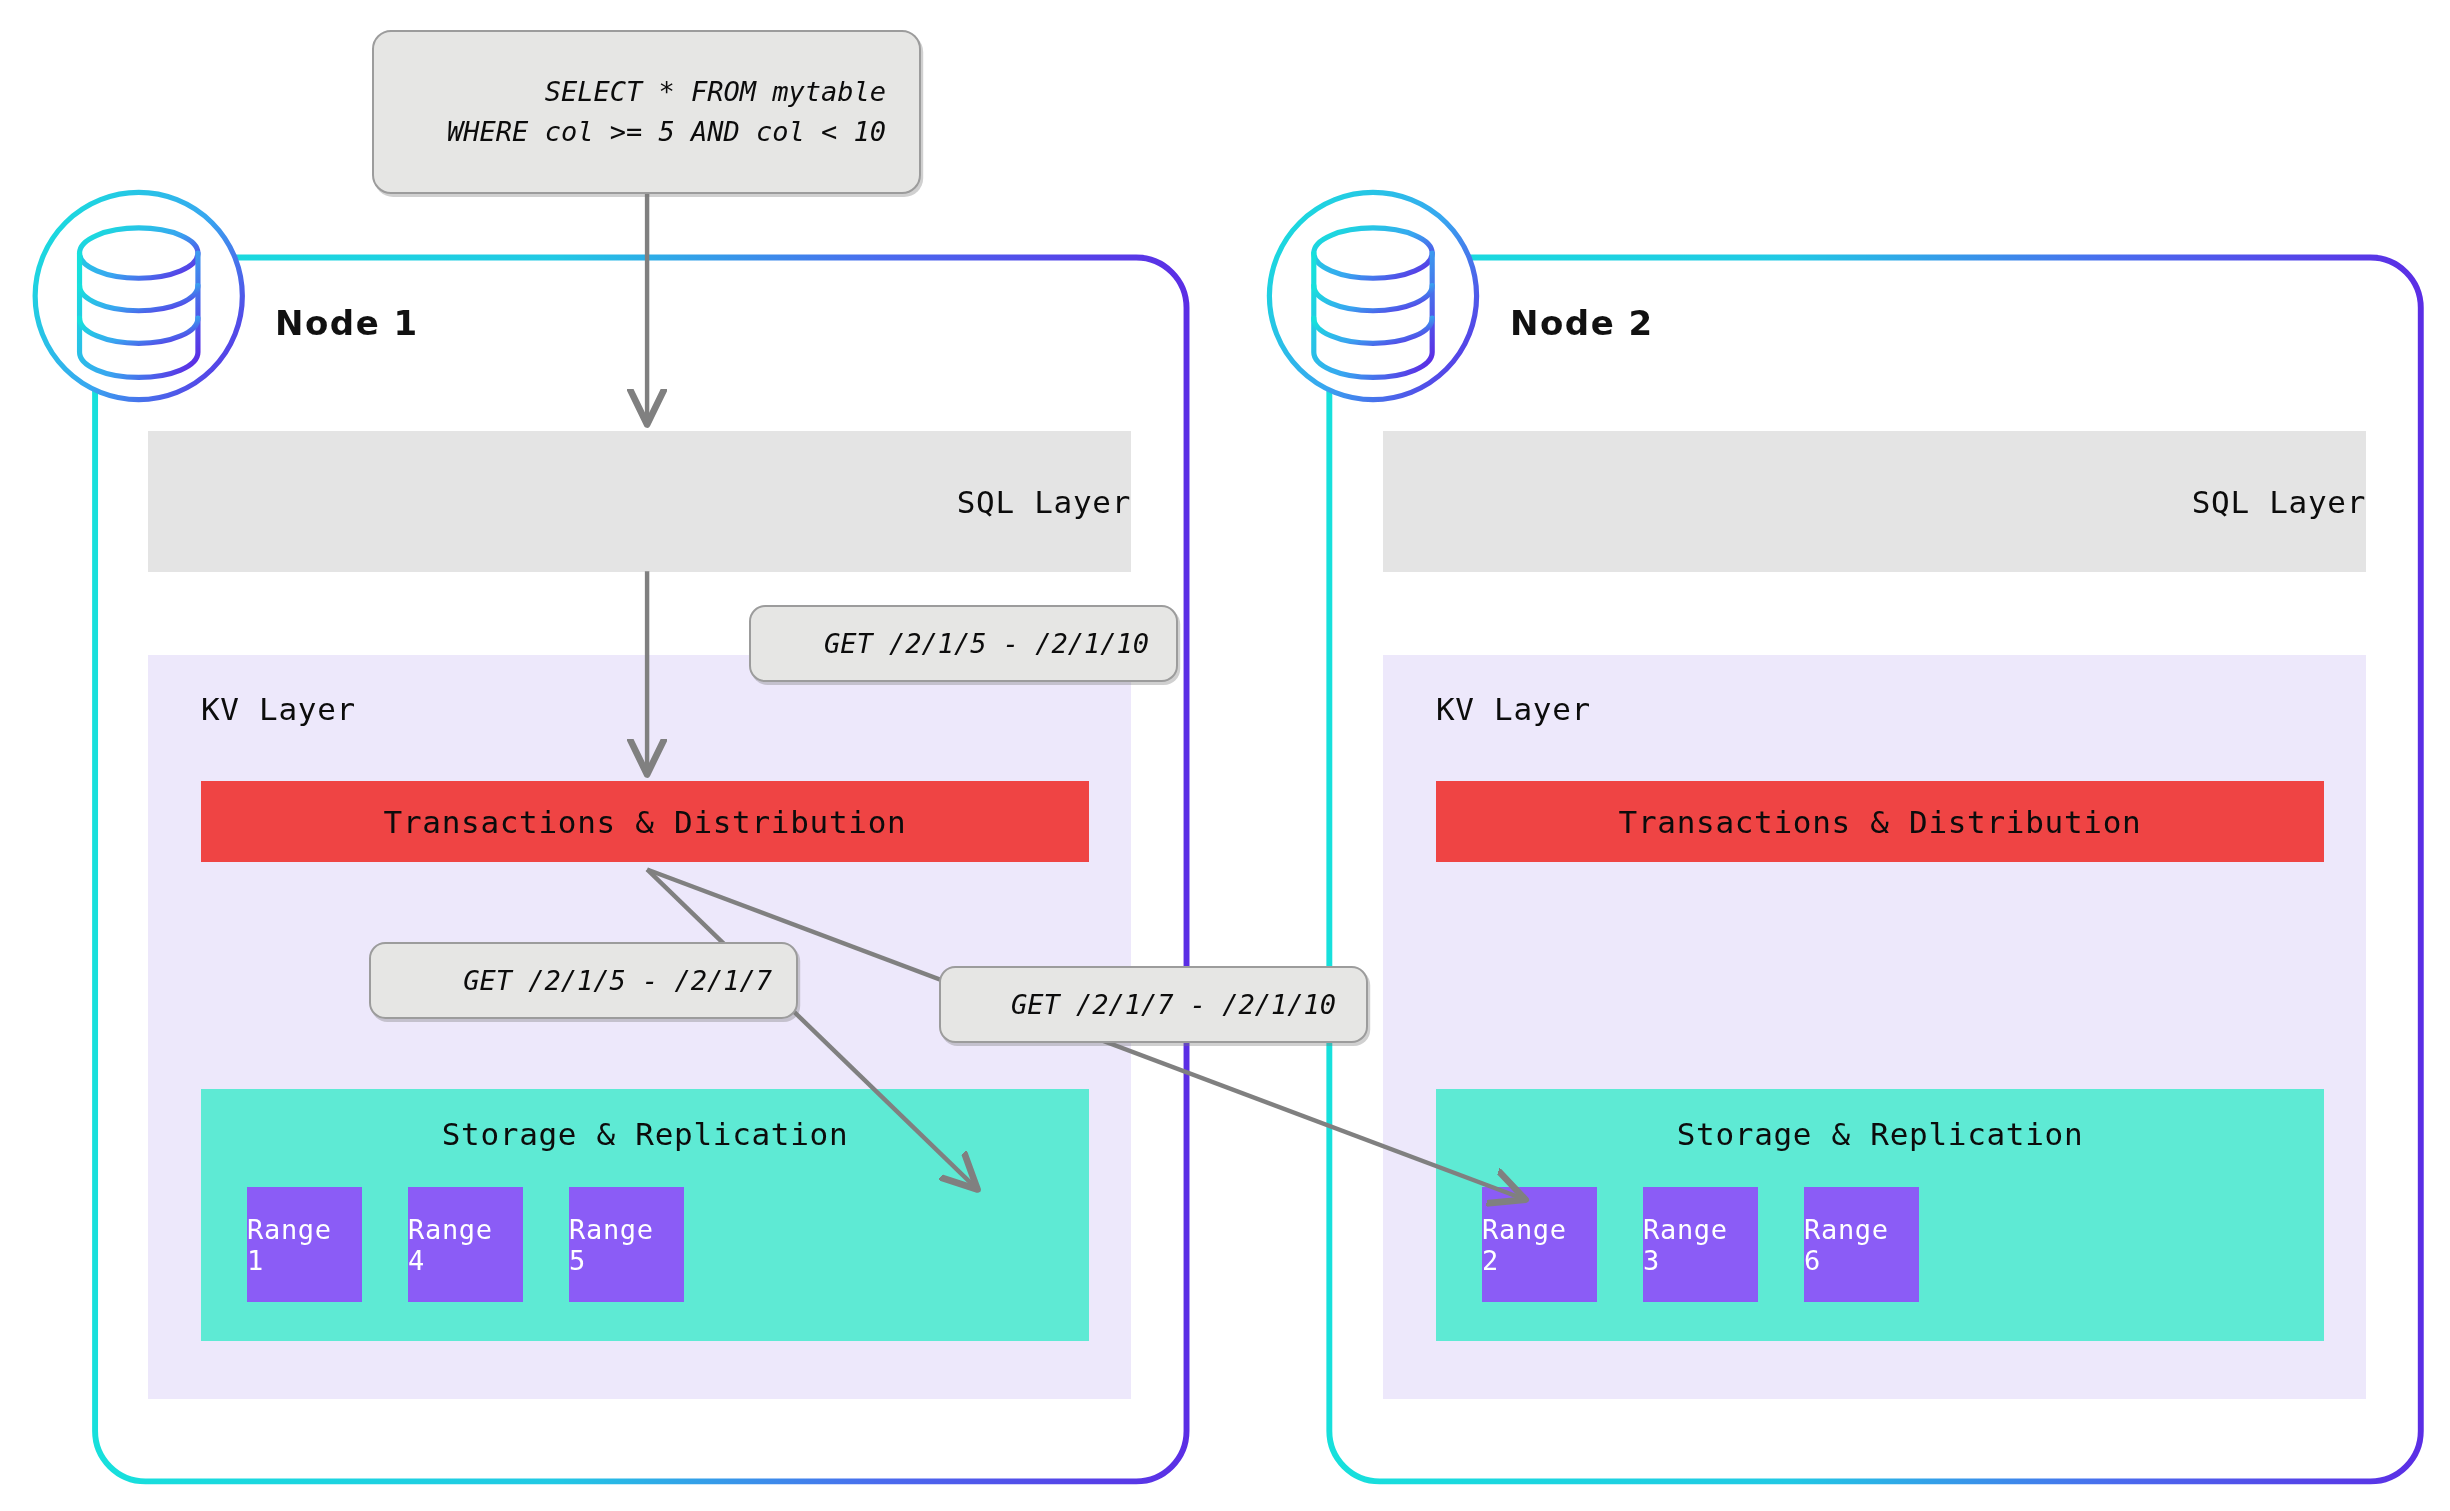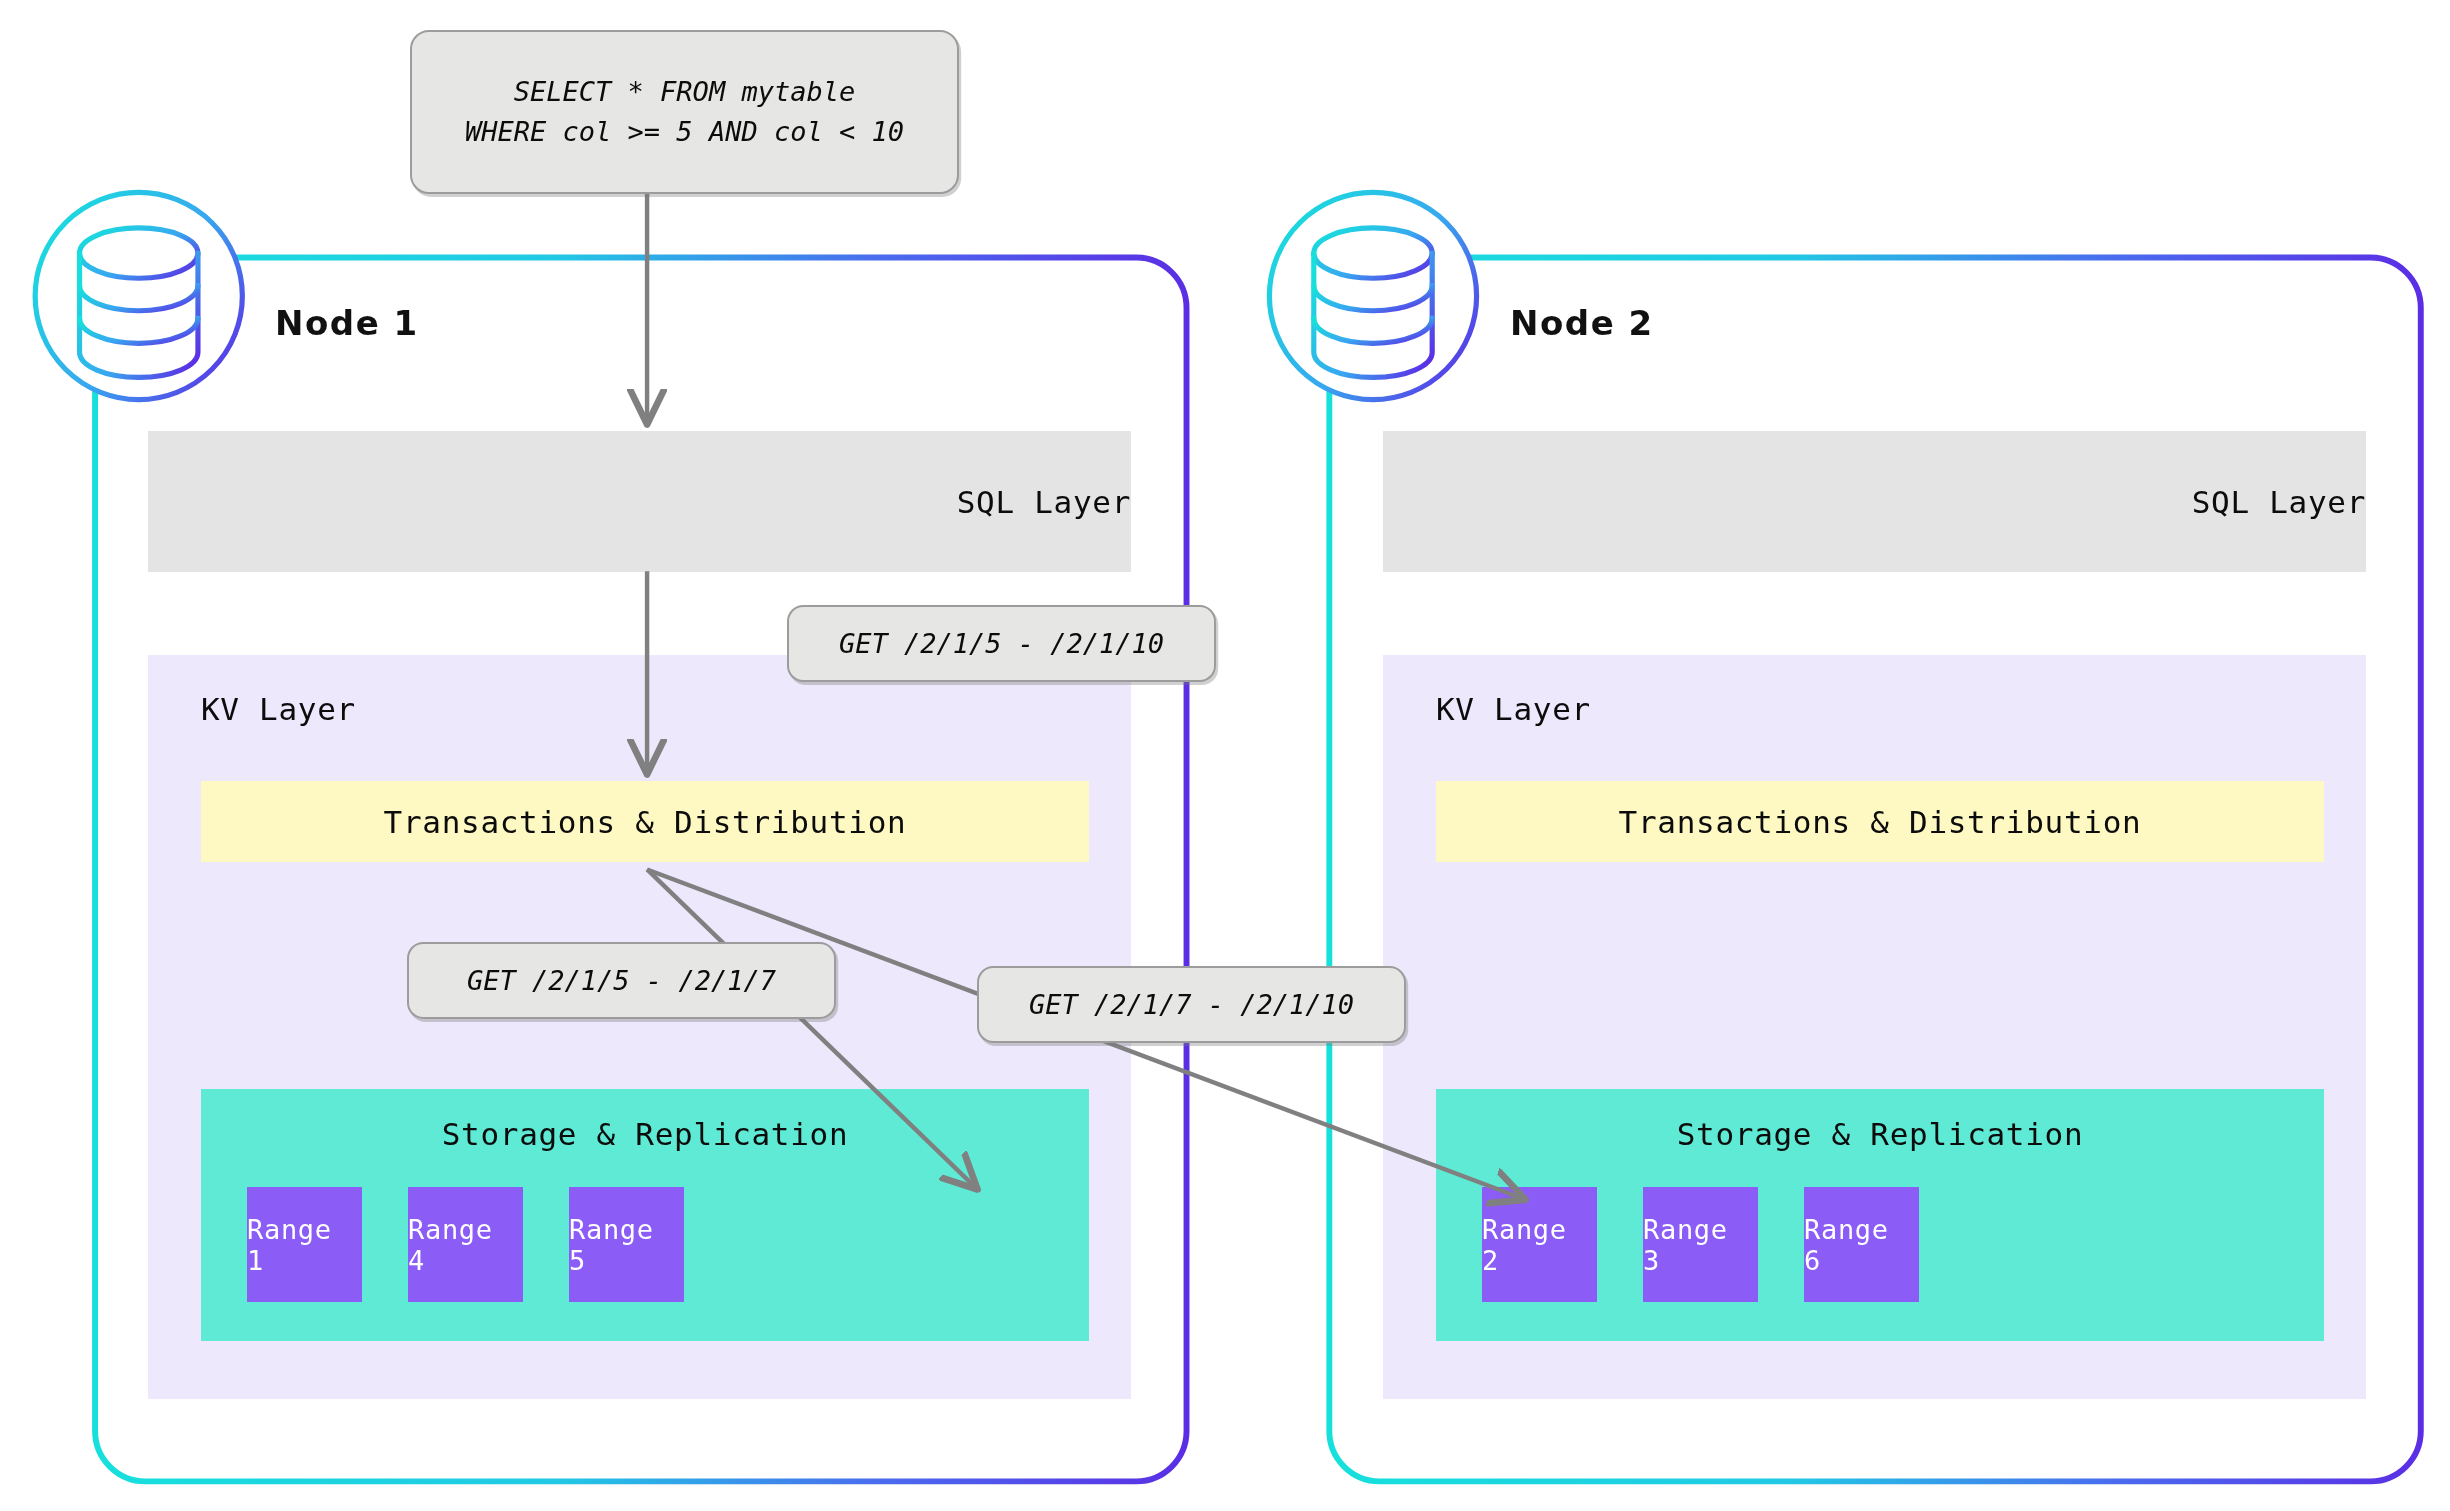--- a/index.html
+++ b/index.html
@@ -74,21 +74,21 @@
     left: 53px;
     top: 36px;
     font-family: "DejaVu Sans Mono", monospace;
     font-size: 31px;
     color: #0c0c0c;
     letter-spacing: 0.7px;
   }
 
   .txn-bar {
     position: absolute;
-    background: #fef9c3;
+    background: #ef4444;
     display: flex;
     align-items: center;
     justify-content: center;
   }
   .txn-bar-label {
     font-family: "DejaVu Sans Mono", monospace;
     font-size: 31px;
     color: #0c0c0c;
     letter-spacing: 0.7px;
   }
@@ -130,25 +130,24 @@
 
   
   .callout {
     position: absolute;
     background: #E6E6E4;
     border: 2.2px solid #9C9C9C;
     border-radius: 16.3px;
     box-shadow: 2.2px 3px 0 rgba(120,120,120,0.35);
     display: flex;
     flex-direction: column;
-    align-items: center;
+    align-items: flex-end;
     justify-content: center;
     z-index: 50;
     box-sizing: border-box;
-    margin-left: 38px;
   }
   .callout-line {
     font-family: "DejaVu Sans Mono", monospace;
     font-style: italic;
     font-size: 27px;
     color: #0c0c0c;
     white-space: pre;
     line-height: 1.48;
   }
 

